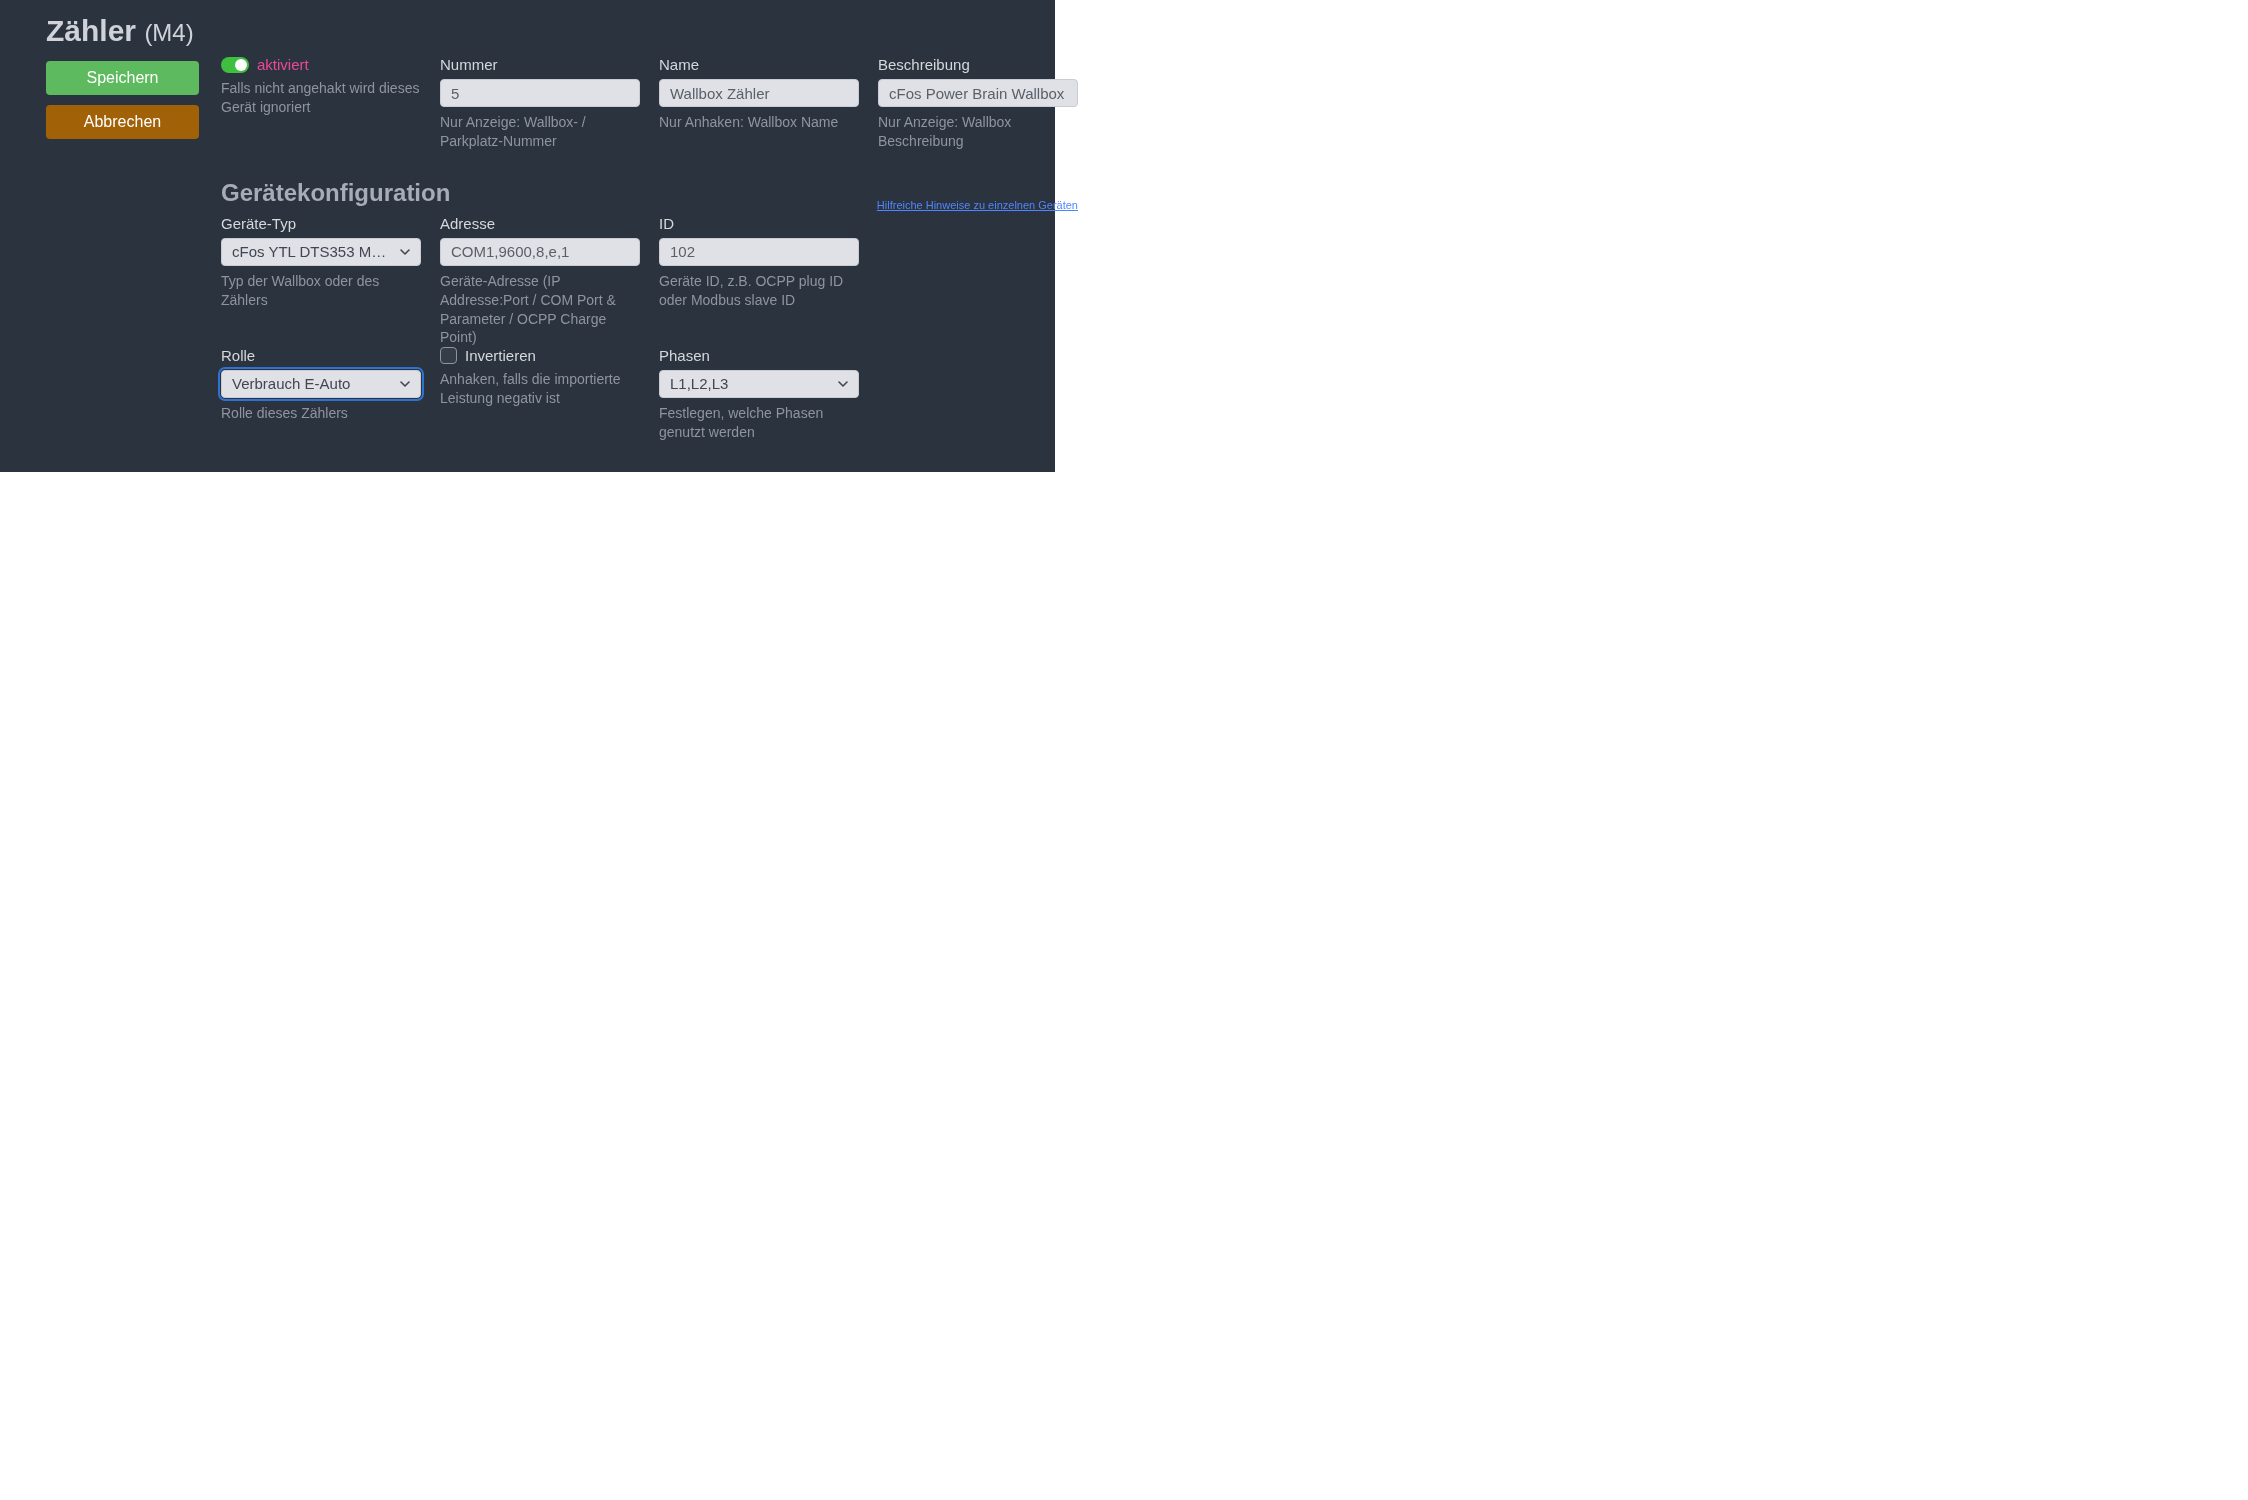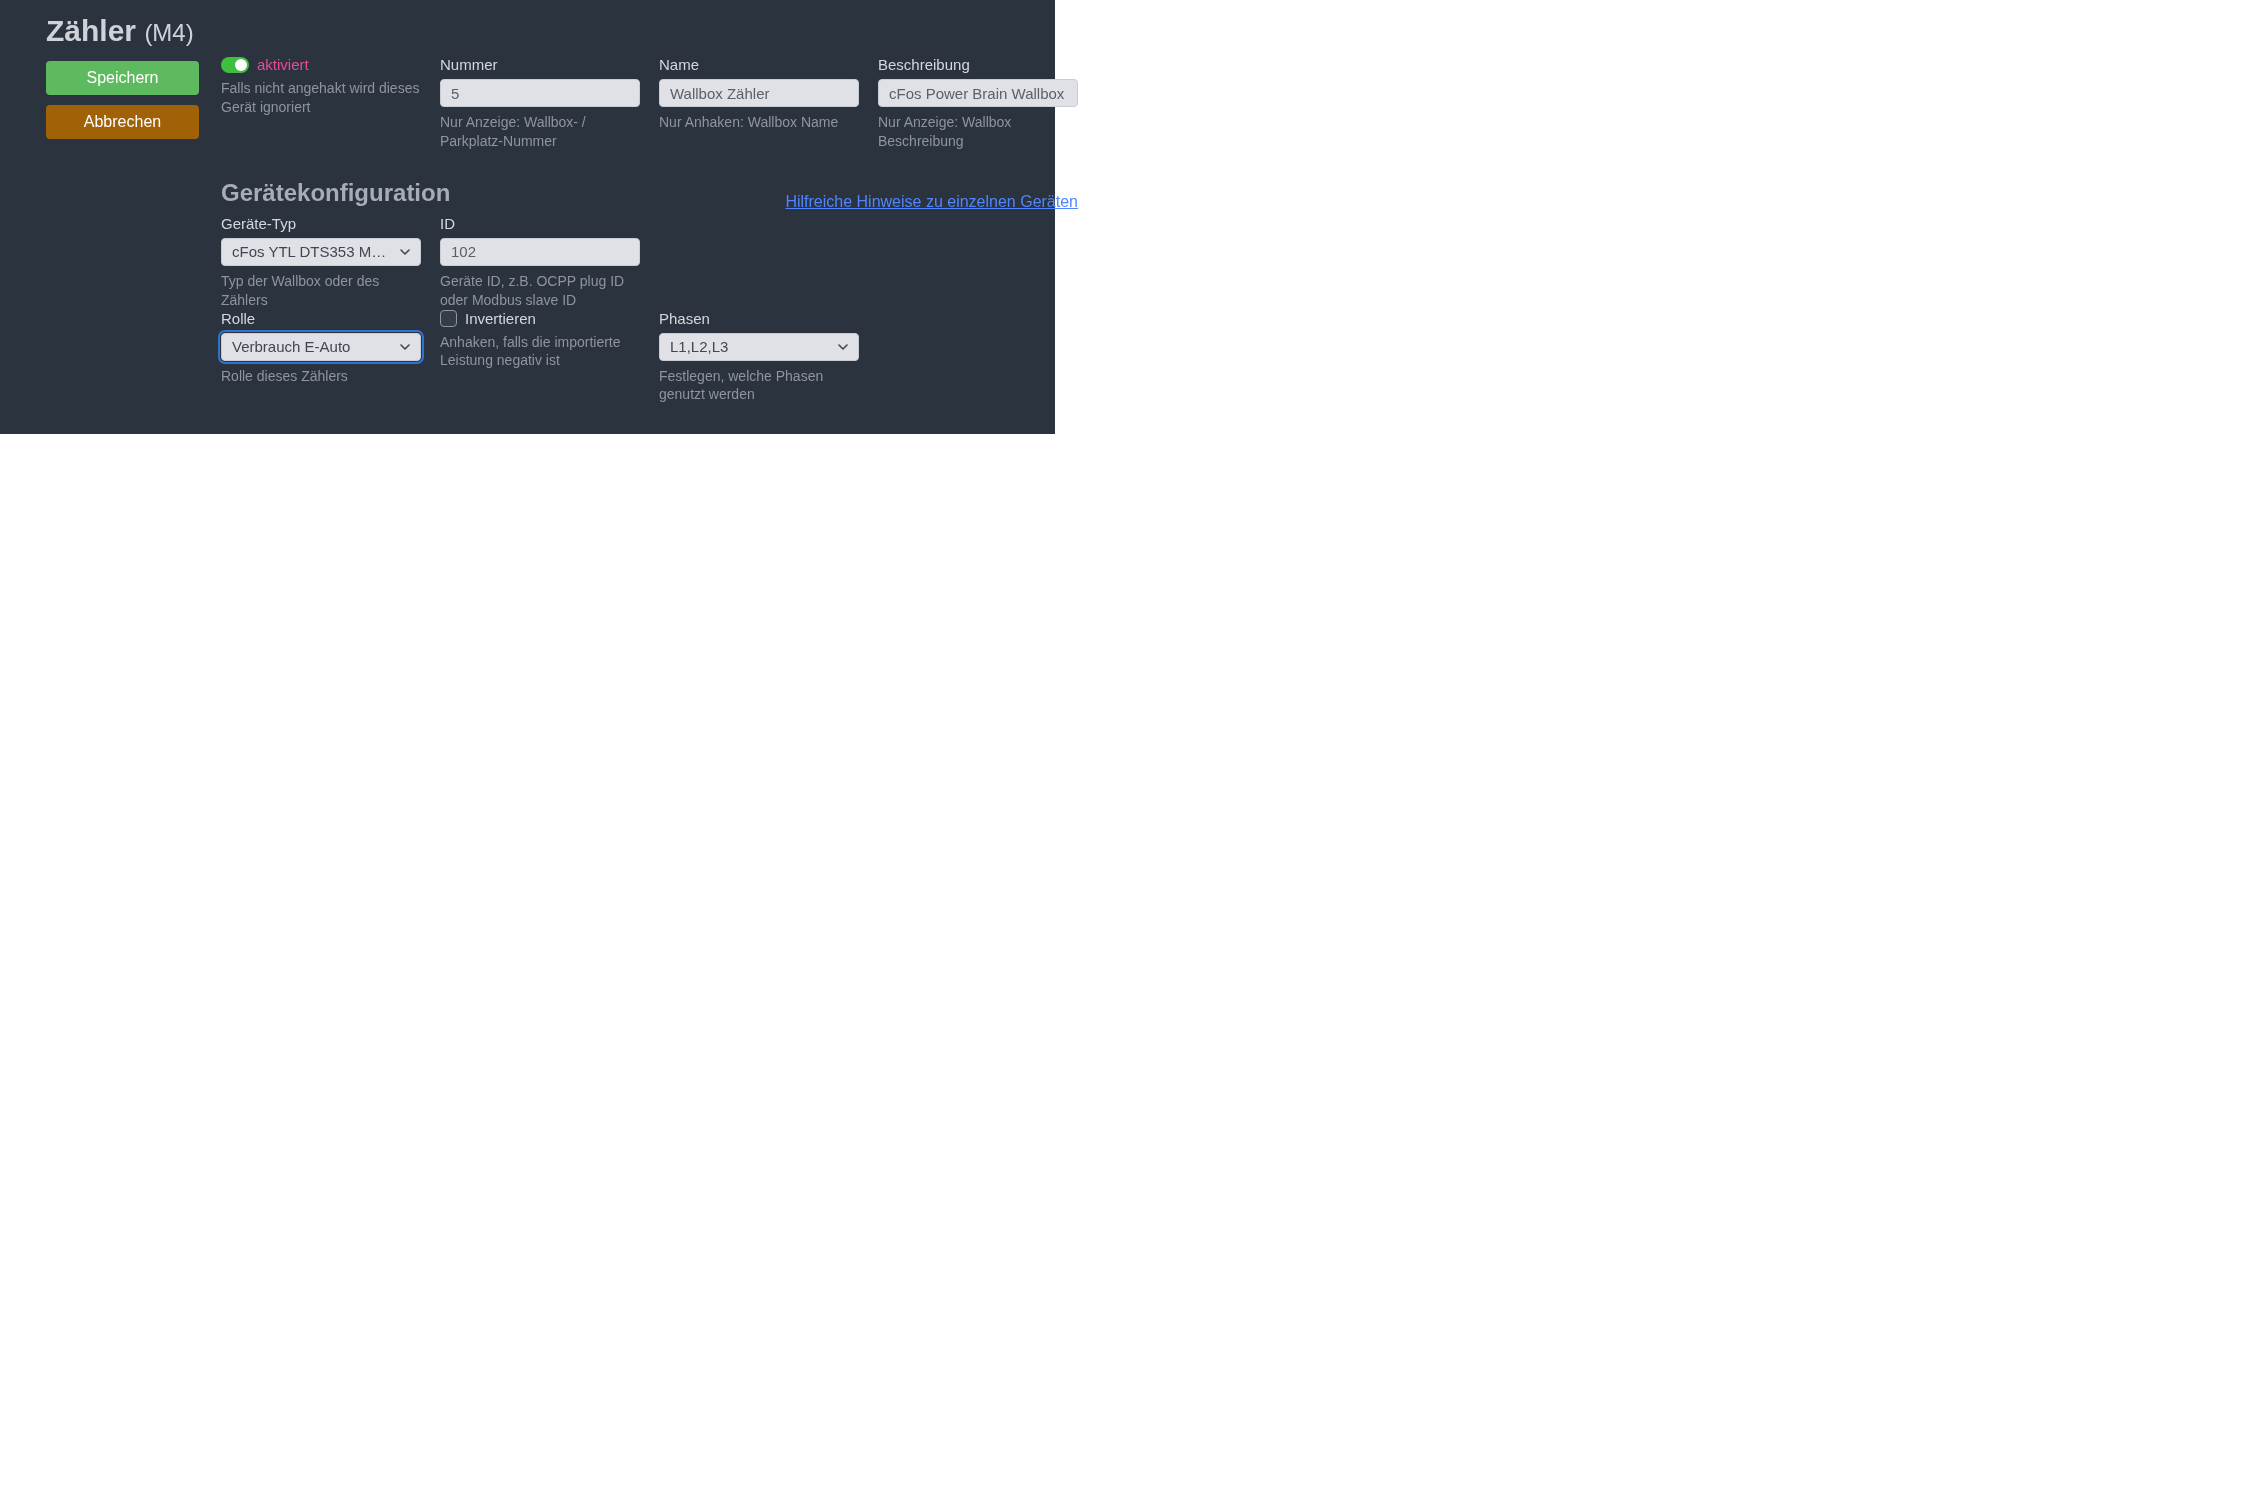--- a/index.html
+++ b/index.html
@@ -180,21 +180,21 @@
     box-sizing:border-box;
     flex:0 0 17px;
   }
   .check-label {
     color: #d5d8dc;
     font-size: 15px;
   }
 
   .hints-link {
     color: #4f86ff;
-    font-size: 16px;
+    font-size: 11px;
   }
 
   .config-row {
     display: flex;
     justify-content: space-between;
     align-items: flex-end;
     margin-top: 10px;
   }
 </style>
 </head>
@@ -256,20 +256,25 @@
             <div class="select-box">cFos YTL DTS353 Modbus</div>
             <span class="chev">
               <svg width="12" height="12" viewBox="0 0 12 12">
                   <path d="M2 4 L6 8 L10 4" fill="none" stroke="#414651" stroke-width="1.6" stroke-linecap="round" stroke-linejoin="round"></path>
                 </svg>
             </span>
           </div>
           <span class="field-help">Typ der Wallbox oder des Zählers</span>
         </div>
 
+        <div class="field-block">
+          <span class="field-label">Adresse</span>
+          <input class="input-text" type="text" value="COM1,9600,8,e,1" style="">
+          <span class="field-help">Geräte-Adresse (IP Addresse:Port / COM Port &amp; Parameter / OCPP Charge Point)</span>
+        </div>
 
         <div class="field-block">
           <span class="field-label">ID</span>
           <input class="input-text" type="text" value="102" style="">
           <span class="field-help">Geräte ID, z.B. OCPP plug ID oder Modbus slave ID</span>
         </div>
 
         <div></div>
       </div>
 

